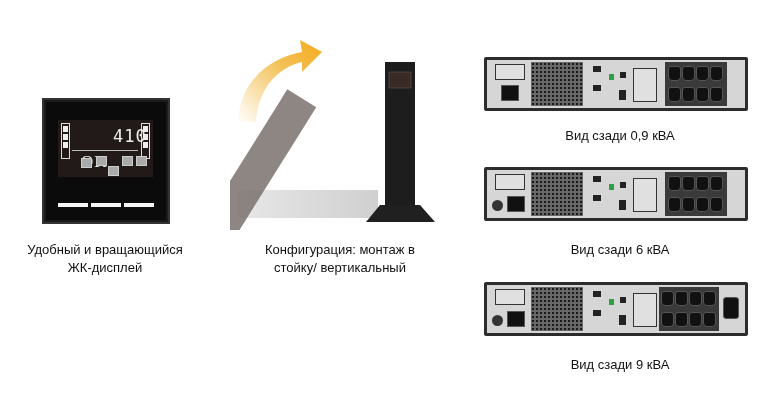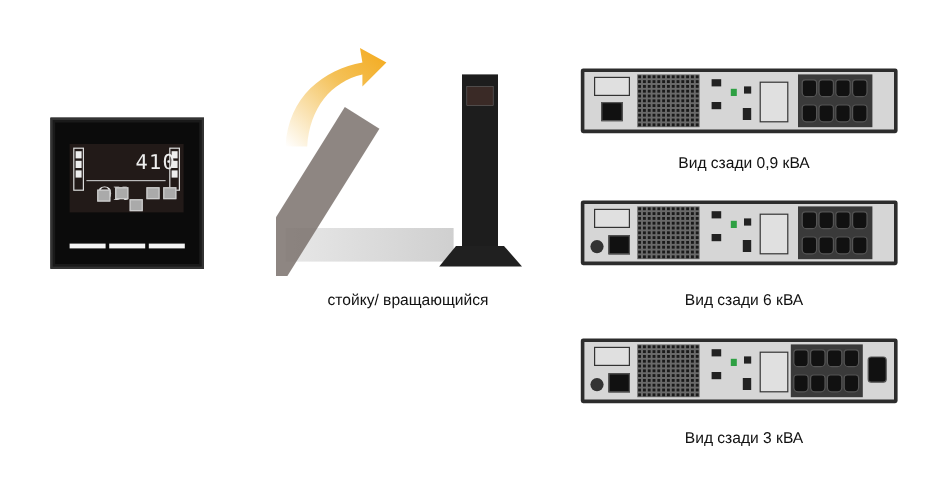--- a/index.html
+++ b/index.html
@@ -52,20 +52,22 @@
     <div class="lcd-ico" style="left:38px;top:36px;"></div>
     <div class="lcd-ico" style="left:50px;top:46px;"></div>
     <div class="lcd-ico" style="left:64px;top:36px;"></div>
     <div class="lcd-ico" style="left:78px;top:36px;"></div>
   </div>
   <div class="lcd-btn" style="left:14px;width:30px;"></div>
   <div class="lcd-btn" style="left:47px;width:30px;"></div>
   <div class="lcd-btn" style="left:80px;width:30px;"></div>
 </div>
 <div class="caption" style="left:0;width:210px;top:241px;">
+  <div>Удобный и вращающийся</div>
+  <div>ЖК-дисплей</div>
 </div>
 
 <svg class="abs" style="left:230px;top:30px;" width="220" height="200">
   <defs>
     <linearGradient id="ag" x1="0" y1="1" x2="1" y2="0">
       <stop offset="0" stop-color="#f2b63a" stop-opacity="0"></stop>
       <stop offset="0.6" stop-color="#f2b63a" stop-opacity="0.85"></stop>
       <stop offset="1" stop-color="#f4a91a"></stop>
     </linearGradient>
     <linearGradient id="gh" x1="0" x2="1">
@@ -78,21 +80,22 @@
   </g>
   <rect x="8" y="160" width="140" height="28" fill="url(#gh)" opacity="0.7"></rect>
   <g transform="rotate(32 58 62)">
     <rect x="56" y="60" width="34" height="150" fill="#7a716c" opacity="0.85"></rect>
   </g>
   <rect x="155" y="32" width="30" height="150" fill="#1d1d1d"></rect>
   <rect x="159" y="42" width="22" height="16" fill="#3a2a26" stroke="#666" stroke-width="0.5"></rect>
   <path d="M150 175 L190 175 L205 192 L136 192 Z" fill="#202020"></path>
 </svg>
 <div class="caption" style="left:240px;width:200px;top:241px;">
-  <div>стойку/ вращающийся</div>
+  <div>Конфигурация: монтаж в</div>
+  <div>стойку/ вертикальный</div>
 </div>
 
 <div class="rack" style="left:484px;top:57px;width:264px;height:54px;">
   <div class="panel" style="left:8px;top:4px;width:28px;height:14px;"></div>
   <div class="inlet" style="left:14px;top:25px;"></div>
   <div class="fan" style="left:44px;width:52px;"></div>
   <div class="port" style="left:106px;top:6px;"></div>
   <div class="port" style="left:106px;top:25px;"></div>
   <div class="grn" style="left:122px;top:14px;"></div>
   <div class="port" style="left:133px;top:12px;width:6px;"></div>
@@ -151,13 +154,13 @@
       <div class="outlet" style="left:16px;top:4px;"></div>
       <div class="outlet" style="left:30px;top:4px;"></div>
       <div class="outlet" style="left:44px;top:4px;"></div>
     <div class="outlet" style="left:2px;top:25px;"></div>
       <div class="outlet" style="left:16px;top:25px;"></div>
       <div class="outlet" style="left:30px;top:25px;"></div>
       <div class="outlet" style="left:44px;top:25px;"></div>
   </div>
   <div class="inlet" style="left:236px;top:12px;width:14px;height:20px;border-radius:3px;"></div>
 </div>
-<div class="caption" style="left:540px;width:160px;top:356px;">Вид сзади 3 кВА</div>
+<div class="caption" style="left:540px;width:160px;top:356px;">Вид сзади 9 кВА</div>
 
 </body></html>

